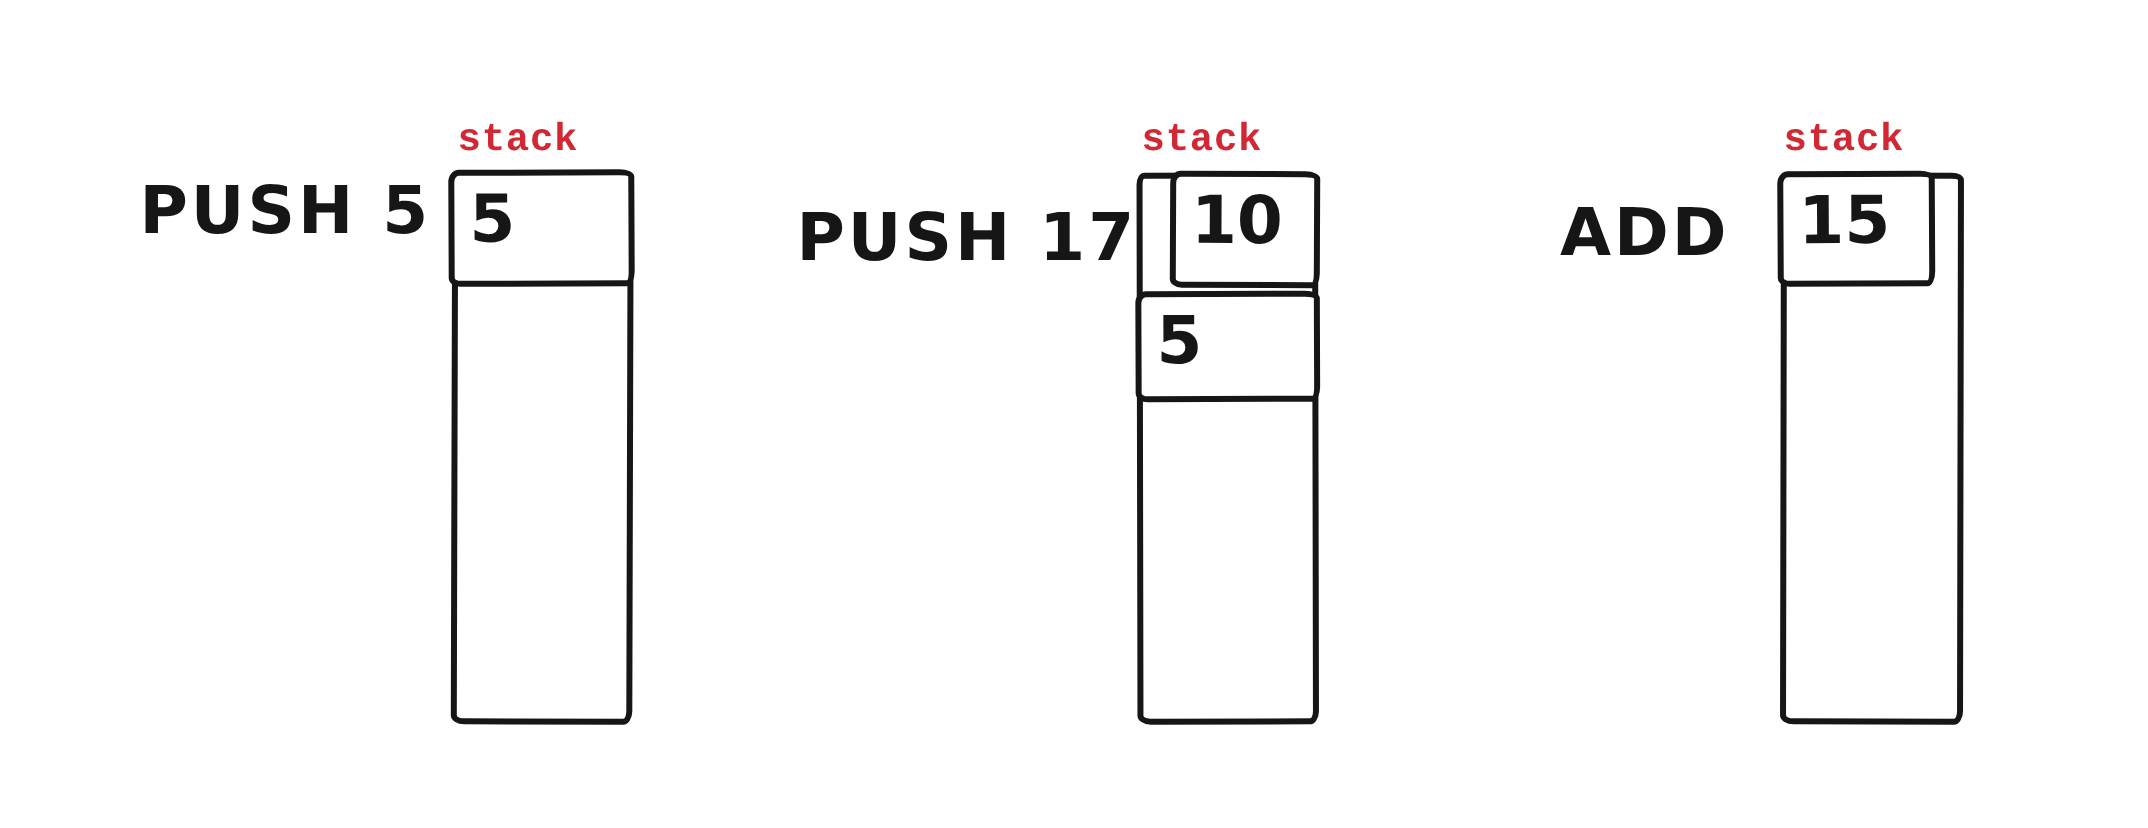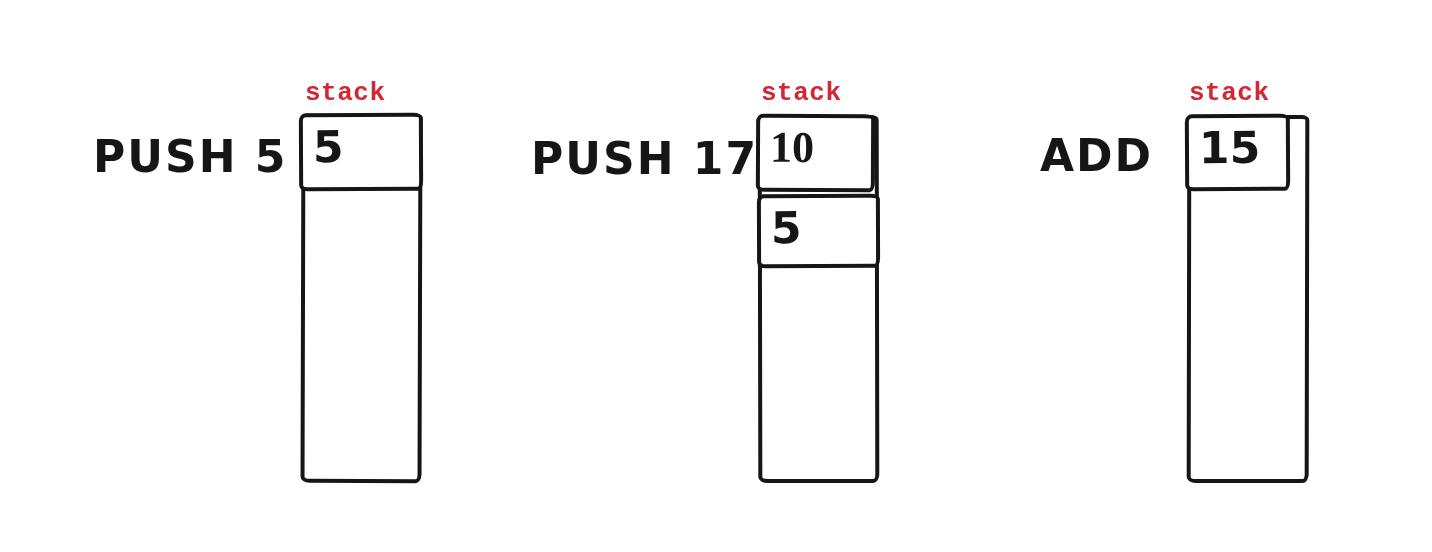--- a/index.html
+++ b/index.html
@@ -51,29 +51,29 @@
   }
   .cell-value {
     display: block;
     padding: 8px 0 0 10px;
     font-size: 44px;
     font-weight: 700;
     line-height: 1;
     color: var(--stroke);
   }
   
-  .p1-op      { left: 93px;  top: 135px; width: 176px; }
+  .p1-op      { left: 93px;  top: 119px; width: 176px; }
   .p1-caption { left: 305px; top: 80px; }
   .p1-column  { left: 301px; top: 114px; width: 121px; height: 369px; transform: rotate(0.15deg); }
   .p1-cell0   { left: 299px; top: 113px; width: 124px; height: 78px; transform: rotate(-0.25deg); }
   
   .p2-op      { left: 531px; top: 137px; width: 192px; }
   .p2-caption { left: 761px; top: 80px; }
   .p2-column  { left: 758px; top: 115px; width: 121px; height: 368px; transform: rotate(-0.1deg); }
-  .p2-cell0   { left: 756px; top: 114px; width: 119px; height: 78px; transform: rotate(0.25deg); font-family: Liberation Serif, serif; }
+  .p2-cell0   { left: 780px; top: 114px; width: 100px; height: 78px; transform: rotate(0.25deg); }
   .p2-cell1   { left: 757px; top: 194px; width: 123px; height: 74px; transform: rotate(-0.2deg); }
   
   .p3-op      { left: 1040px; top: 134px; width: 112px; text-align: center; }
   .p3-caption { left: 1189px; top: 80px; }
   .p3-column  { left: 1187px; top: 115px; width: 122px; height: 368px; transform: rotate(0.1deg); }
   .p3-cell0   { left: 1185px; top: 114px; width: 105px; height: 77px; transform: rotate(-0.3deg); }
 </style>
 </head>
 <body>
 

